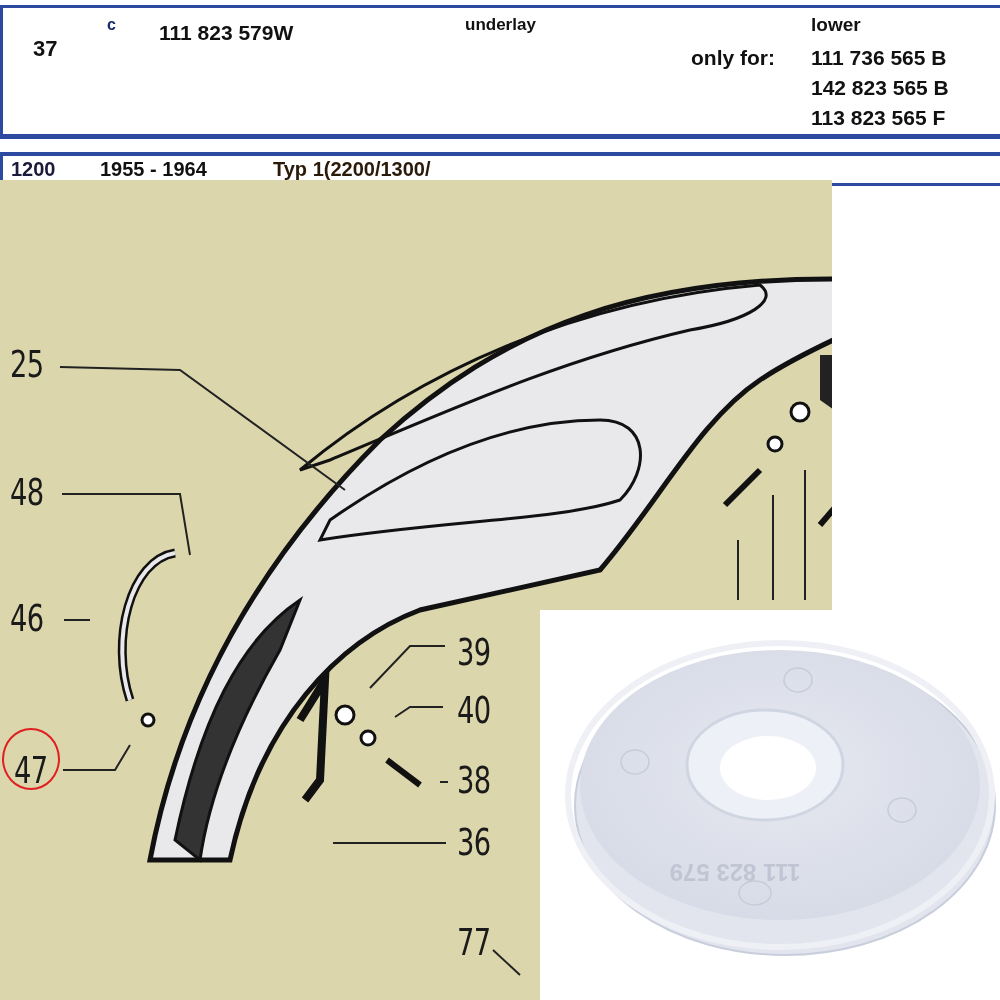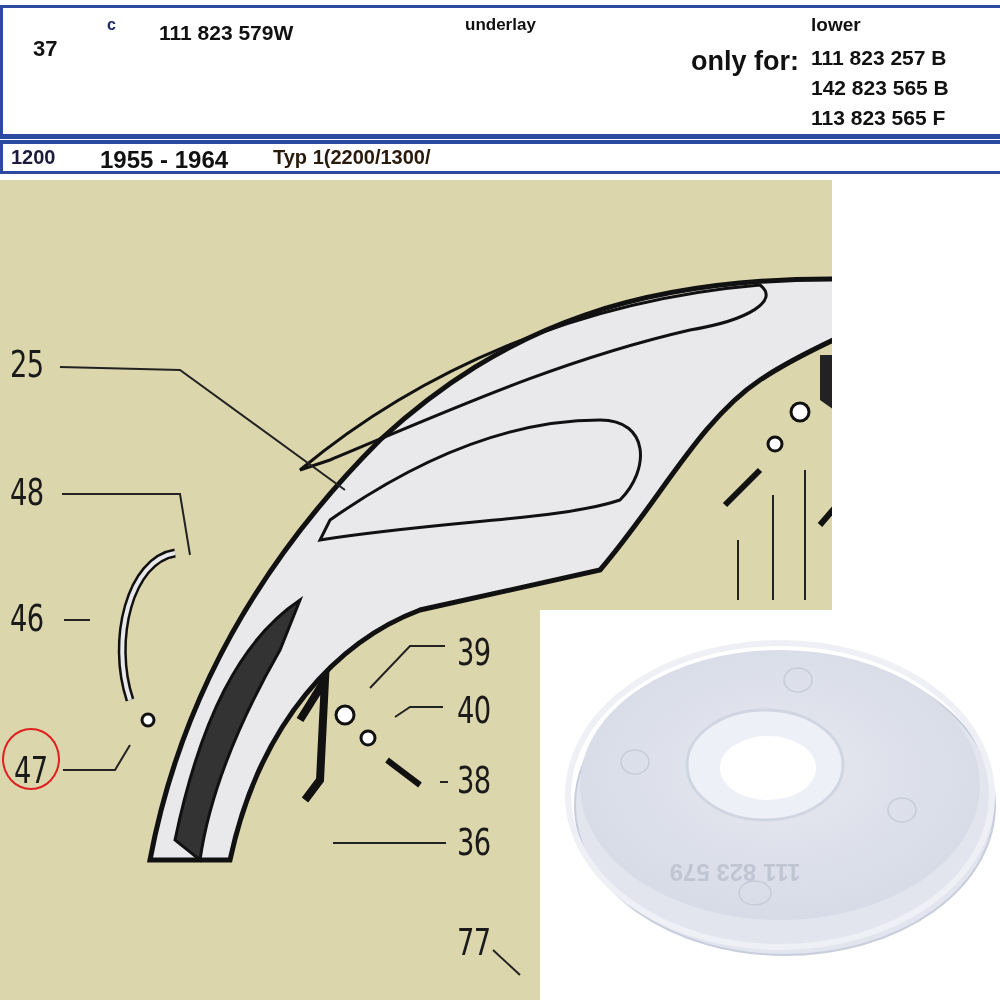--- a/index.html
+++ b/index.html
@@ -1,42 +1,42 @@
 <!DOCTYPE html>
 <html><head>
 <meta charset="utf-8">
 <style>
   html,body{margin:0;padding:0;}
   body{width:1000px;height:1000px;position:relative;overflow:hidden;background:#fff;font-family:"Liberation Sans",sans-serif;}
   .hdr{position:absolute;left:0;top:5px;width:1000px;height:134px;background:#fff;border-top:3px solid #2c4aa0;border-left:3px solid #2c4aa0;border-bottom:5px solid #2c4aa0;box-sizing:border-box;}
-  .hdr2{position:absolute;left:0;top:140px;width:1000px;height:34px;background:#fff;border-top:4px solid #2c4aa0;border-left:3px solid #2c4aa0;border-bottom:3px solid #2c4aa0;box-sizing:border-box;}
+  .hdr2{position:absolute;left:0;top:152px;width:1000px;height:34px;background:#fff;border-top:4px solid #2c4aa0;border-left:3px solid #2c4aa0;border-bottom:3px solid #2c4aa0;box-sizing:border-box;}
   .t{position:absolute;font-weight:bold;color:#111;white-space:nowrap;}
   .diagram{position:absolute;left:0;top:180px;width:832px;height:820px;background:#dcd6ad;overflow:hidden;}
   .lbl{position:absolute;font-family:"DejaVu Sans",sans-serif;font-size:38px;color:#1a1a1a;transform:scaleX(0.72);transform-origin:left top;letter-spacing:-1px;}
   .photo{position:absolute;left:540px;top:610px;width:460px;height:390px;background:#fff;}
   .circle-mark{position:absolute;left:2px;top:728px;width:58px;height:62px;border:2px solid #e02020;border-radius:50%;box-sizing:border-box;}
 </style>
 </head>
 <body>
 
 <div class="hdr">
   <span class="t" style="left:30px;top:28px;font-size:22px;">37</span>
   <span class="t" style="left:104px;top:8px;font-size:16px;color:#1a2a6a;">c</span>
   <span class="t" style="left:156px;top:13px;font-size:21px;">111 823 579W</span>
   <span class="t" style="left:432px;top:7px;font-size:17px;margin-left:30px;">underlay</span>
   <span class="t" style="left:808px;top:6px;font-size:19px;">lower</span>
-  <span class="t" style="left:688px;top:38px;font-size:27px;">only for:</span>
-  <span class="t" style="left:808px;top:38px;font-size:21px;">111 823 257 B</span>
+  <span class="t" style="left:688px;top:38px;font-size:21px;">only for:</span>
+  <span class="t" style="left:808px;top:38px;font-size:21px;">111 736 565 B</span>
   <span class="t" style="left:808px;top:68px;font-size:21px;">142 823 565 B</span>
   <span class="t" style="left:808px;top:98px;font-size:21px;">113 823 565 F</span>
 </div>
 
 <div class="hdr2">
   <span class="t" style="left:8px;top:2px;font-size:20px;color:#1a1a3a;font-weight:bold;">1200</span>
-  <span class="t" style="left:97px;top:2px;font-size:24px;">1955 - 1964</span>
+  <span class="t" style="left:97px;top:2px;font-size:20px;">1955 - 1964</span>
   <span class="t" style="left:270px;top:2px;font-size:20px;color:#2a1a0a;">Typ 1(2200/1300/</span>
 </div>
 
 <div class="diagram">
   <svg width="1000" height="820" viewBox="0 180 1000 820" style="position:absolute;left:0;top:0;">
 
     <path d="M150 860 C180 700 260 560 380 440 C500 330 640 270 880 280 L900 300 C870 330 820 340 760 380 C700 420 660 500 600 570 L420 610 C340 640 260 720 230 860 Z" fill="#e9e9ec" stroke="#111" stroke-width="5"></path>
     <path d="M300 470 C420 370 580 300 760 285 C780 300 750 320 690 330 C560 360 450 410 330 460 Z" fill="none" stroke="#111" stroke-width="3"></path>
     <path d="M330 520 C430 450 520 420 600 420 C650 420 650 470 620 500 C560 520 450 520 320 540 Z" fill="none" stroke="#111" stroke-width="3"></path>
     <path d="M175 840 C200 720 240 640 300 600 L280 650 C240 720 210 790 200 860 Z" fill="#333" stroke="#111" stroke-width="3"></path>

